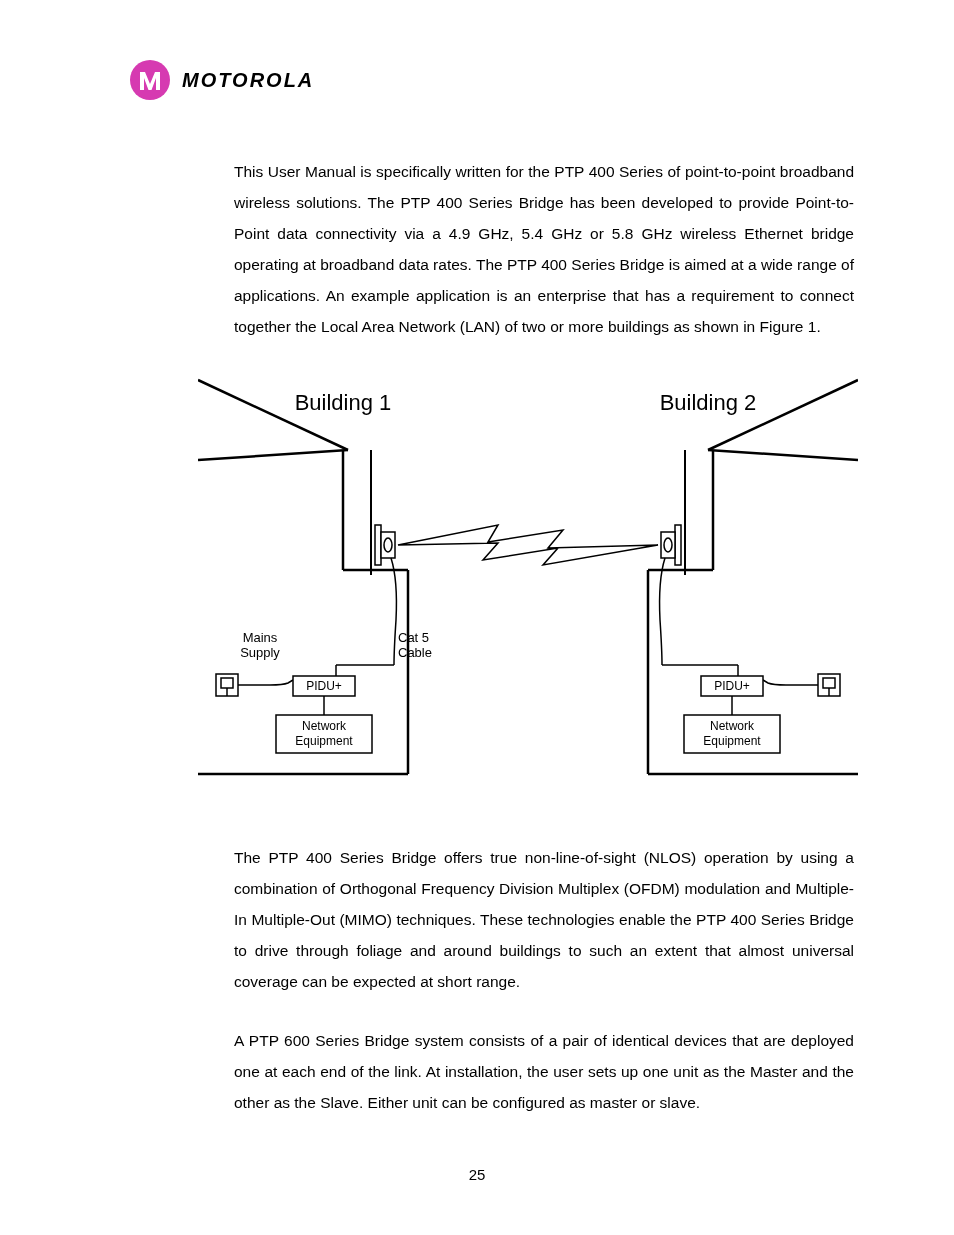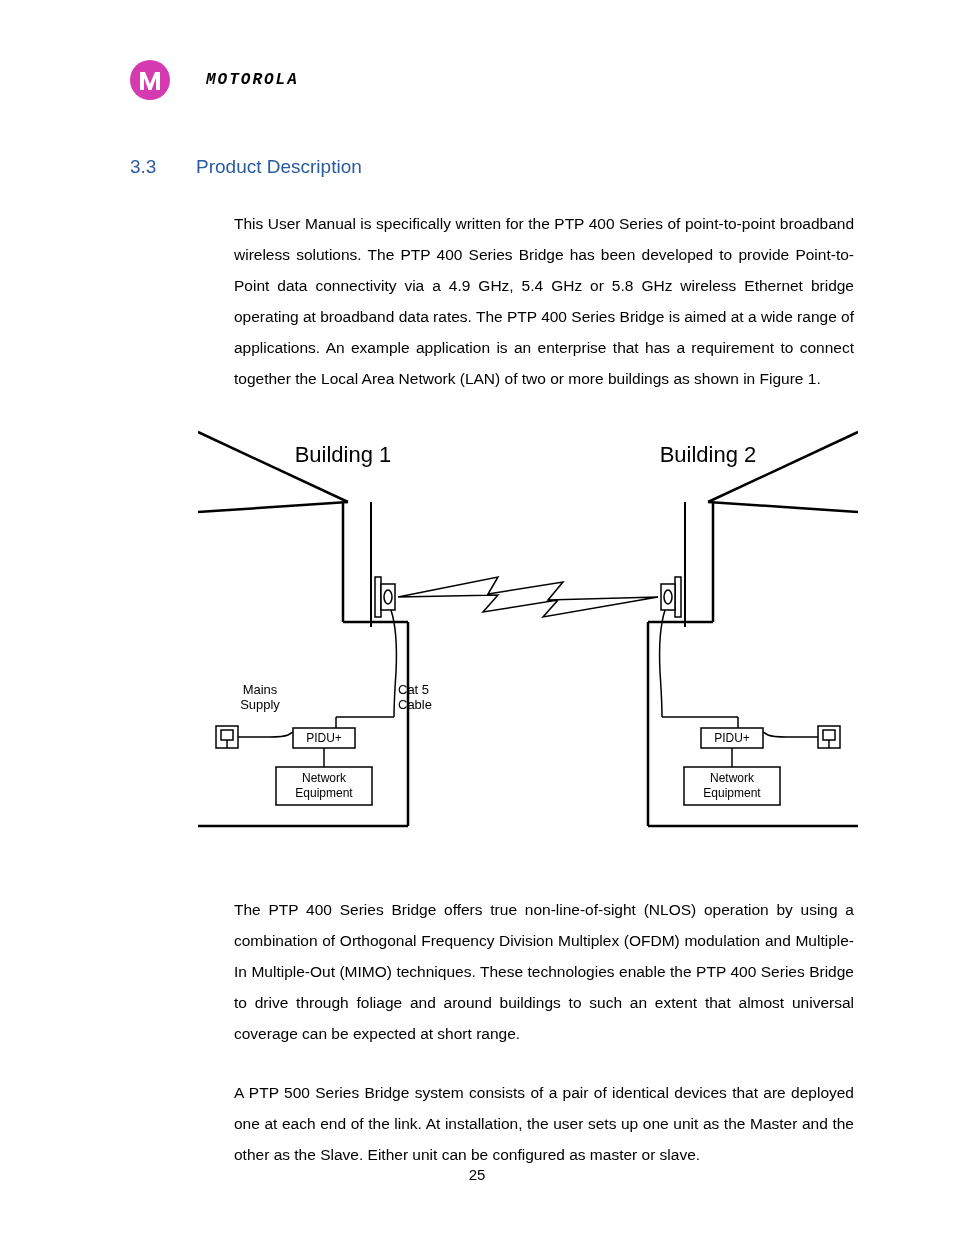--- a/index.html
+++ b/index.html
@@ -25,25 +25,24 @@
       height: 40px;
       border-radius: 50%;
       background: #d63ab1;
       display: flex;
       align-items: center;
       justify-content: center;
       position: relative;
     }
     .logo-text {
       font-weight: 900;
-      font-size: 16px;
+      font-size: 20px;
       letter-spacing: 2px;
       font-style: italic;
-      font-family: Liberation Mono, monospace;
-      margin-left: 24px;
+      font-family: Liberation Sans, sans-serif;
     }
     .heading-row {
       display: flex;
       gap: 30px;
       margin-bottom: 30px;
       color: #2a5a9e;
       font-size: 19px;
     }
     .heading-num { min-width: 36px; }
     .body-text {
@@ -76,24 +75,20 @@
 <div class="page">
   <div class="logo-row">
     <div class="logo-circle">
       <svg width="28" height="28" viewBox="0 0 28 28">
         <path d="M 4 24 L 4 6 L 9 6 L 14 18 L 19 6 L 24 6 L 24 24 L 20 24 L 20 12 L 15.5 24 L 12.5 24 L 8 12 L 8 24 Z" fill="#fff"></path>
       </svg>
     </div>
     <span class="logo-text">MOTOROLA</span>
   </div>
 
-  <div class="heading-row">
-    <span class="heading-num">3.3</span>
-    <span>Product Description</span>
-  </div>
 
   <p class="body-text">This User Manual is specifically written for the PTP 400 Series of point-to-point broadband wireless solutions. The PTP 400 Series Bridge has been developed to provide Point-to-Point data connectivity via a 4.9 GHz, 5.4 GHz or 5.8 GHz wireless Ethernet bridge operating at broadband data rates. The PTP 400 Series Bridge is aimed at a wide range of applications. An example application is an enterprise that has a requirement to connect together the Local Area Network (LAN) of two or more buildings as shown in Figure 1.</p>
 
   <div class="figure-wrap">
     <svg width="660" height="420" viewBox="0 0 660 420">
 
       <g>
         <line x1="0" y1="10" x2="150" y2="80" stroke="#000" stroke-width="2.5"></line>
         <line x1="150" y1="80" x2="0" y2="90" stroke="#000" stroke-width="2.5"></line>
         <text x="145" y="40" font-size="22" text-anchor="middle">Building 1</text>
@@ -188,16 +183,16 @@
       <g>
         <line x1="660" y1="404" x2="450" y2="404" stroke="#000" stroke-width="2.5"></line>
         <line x1="450" y1="404" x2="450" y2="200" stroke="#000" stroke-width="2.5"></line>
         <line x1="450" y1="200" x2="515" y2="200" stroke="#000" stroke-width="2.5"></line>
         <line x1="515" y1="200" x2="515" y2="80" stroke="#000" stroke-width="2.5"></line>
       </g>
     </svg>
   </div>
 
   <p class="body-text">The PTP 400 Series Bridge offers true non-line-of-sight (NLOS) operation by using a combination of Orthogonal Frequency Division Multiplex (OFDM) modulation and Multiple-In Multiple-Out (MIMO) techniques. These technologies enable the PTP 400 Series Bridge to drive through foliage and around buildings to such an extent that almost universal coverage can be expected at short range.</p>
-  <p class="body-text">A PTP 500 Series Bridge system consists of a pair of identical devices that are deployed one at each end of the link. At installation, the user sets up one unit as the Master and the other as the Slave. Either unit can be configured as master or slave.</p>
+  <p class="body-text">A PTP 600 Series Bridge system consists of a pair of identical devices that are deployed one at each end of the link. At installation, the user sets up one unit as the Master and the other as the Slave. Either unit can be configured as master or slave.</p>
 </div>
 
 <div class="page-num">25</div>
 
 </body></html>

